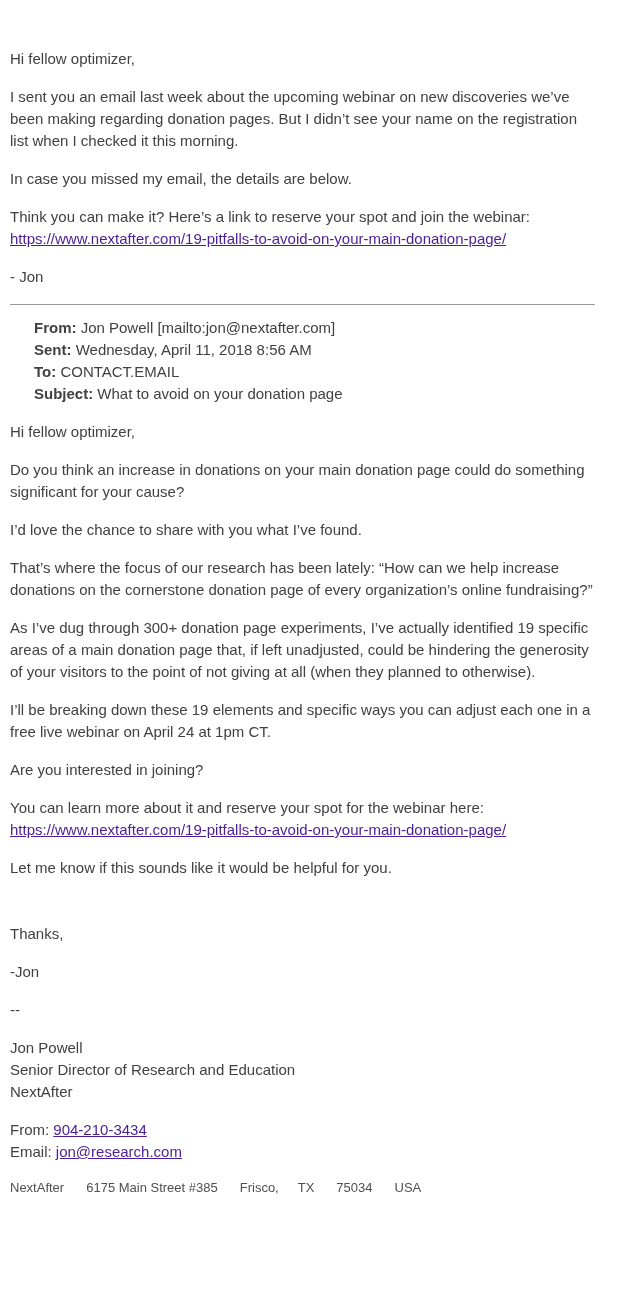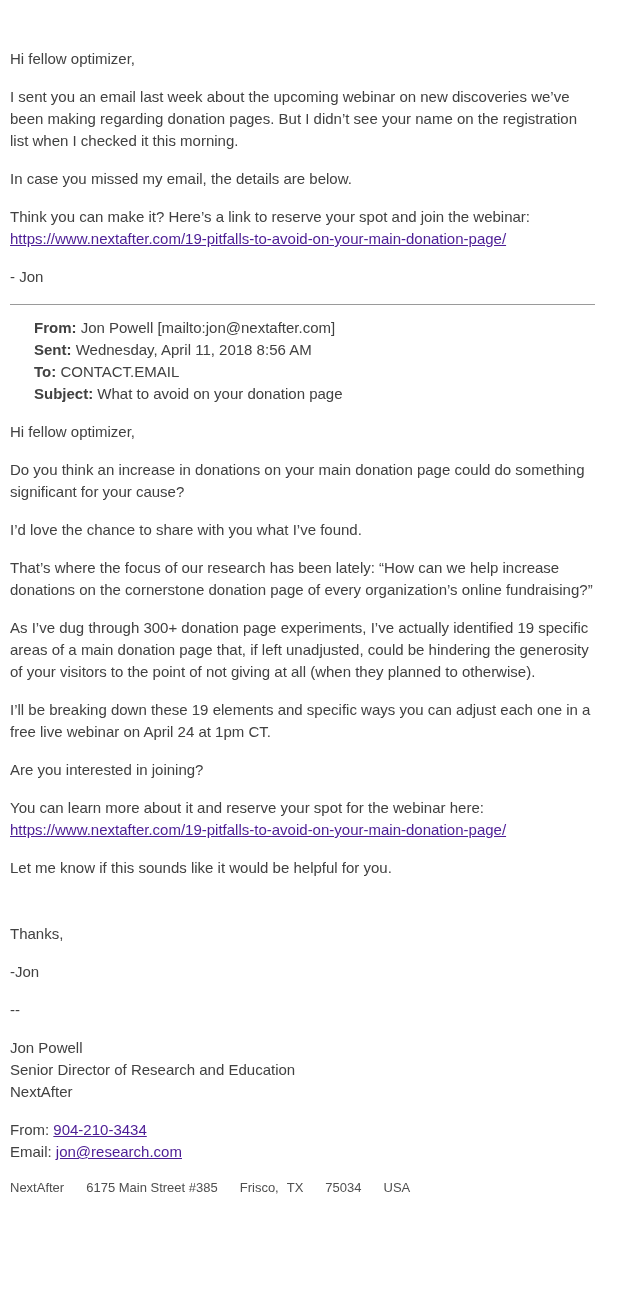--- a/index.html
+++ b/index.html
@@ -32,21 +32,21 @@
     color: #6e6e6e;
   }
   .footer a { color: #9b9b9b; }
   .address {
     margin-top: 14px;
     font-size: 13px;
     line-height: 18px;
     color: #4f4f4f;
   }
   .address span { margin-right: 22px; }
-  .address span.tight { margin-right: 8px; }
+  .address span.tight { margin-right: 19px; }
   .address span:last-child { margin-right: 0; }
 </style>
 </head>
 <body>
 
 <div class="email">
 
   <p>Hi fellow optimizer,</p>
 
   <p>I sent you an email last week about the upcoming webinar on new discoveries we’ve been making regarding donation pages. But I didn’t see your name on the registration list when I checked it this morning.</p>

